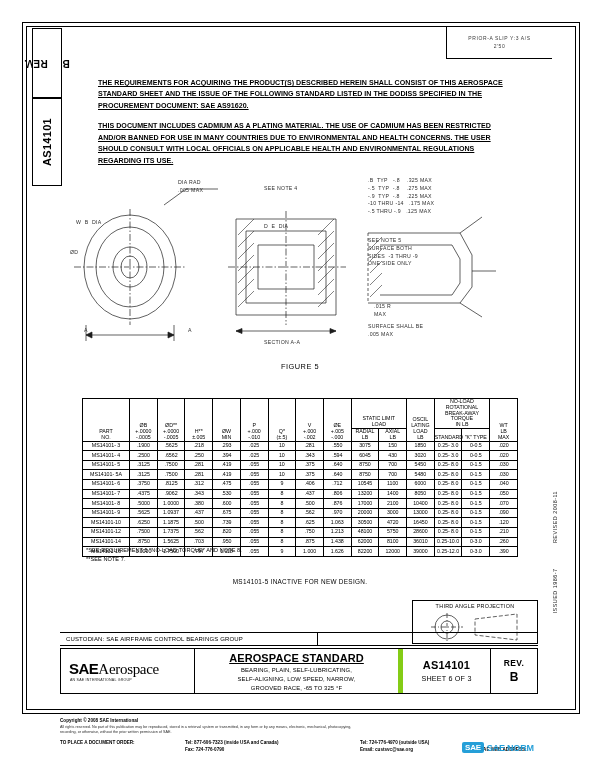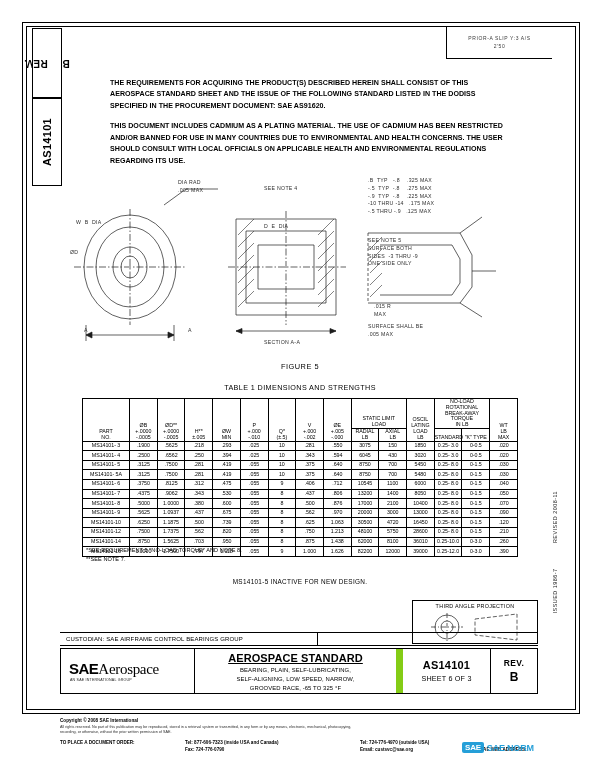--- a/index.html
+++ b/index.html
@@ -18,21 +18,21 @@
   #vtab-as span{font-size:11px;}
 
   
   .slipbox{position:absolute;left:446px;top:27px;width:106px;height:32px;border-left:1px solid #000;border-bottom:1px solid #000;box-sizing:border-box;
            display:flex;flex-direction:column;align-items:center;justify-content:center;}
   .slipbox div{font-size:5px;color:#3a3a3a;letter-spacing:.6px;line-height:1.5;}
 
   
   .notice-title{position:absolute;left:0;right:0;top:56px;text-align:center;font-size:8px;font-weight:bold;letter-spacing:.4px;}
   .notice-body{position:absolute;left:98px;top:78px;width:412px;font-size:7.1px;font-weight:bold;line-height:1.62;letter-spacing:.02px;}
-  .notice-body p{margin:0 0 9px 12px;}
+  .notice-body p{margin:0 0 9px 0;text-decoration:underline;}
 
   
   .drawing{position:absolute;left:68px;top:175px;width:470px;height:180px;}
   .dwg-svg{position:absolute;left:0;top:0;}
   .dnote{position:absolute;font-size:5.2px;color:#2f2f2f;line-height:1.5;letter-spacing:.3px;white-space:pre;}
 
   .fig-cap{position:absolute;left:0;right:0;top:362px;text-align:center;font-size:7.4px;letter-spacing:.5px;}
   .tbl-cap{position:absolute;left:0;right:0;top:383px;text-align:center;font-size:7.2px;letter-spacing:.4px;}
 
   
@@ -67,21 +67,21 @@
   .cust-cell{position:absolute;left:0;top:0;width:258px;height:12px;border-right:1px solid #000;box-sizing:border-box;
              display:flex;align-items:center;padding-left:6px;font-size:6px;letter-spacing:.15px;}
 
   
   .tblock{position:absolute;left:60px;top:648px;width:478px;height:46px;border:1px solid #000;box-sizing:border-box;display:flex;}
   .tb-logo{width:134px;border-right:1px solid #000;box-sizing:border-box;position:relative;}
   .logo-wrap{position:absolute;left:8px;top:11px;display:flex;align-items:baseline;}
   .logo-sae{font-weight:bold;font-size:15px;letter-spacing:-.5px;font-family:"Liberation Sans",sans-serif;}
   .logo-aero{font-size:15px;font-family:"Liberation Serif",serif;letter-spacing:-.3px;text-align:right;}
   .logo-tag{position:absolute;left:9px;top:29px;font-size:3.6px;letter-spacing:.2px;color:#222;}
-  .tb-title{width:208px;border-right:7px solid #84cc16;box-sizing:border-box;display:flex;flex-direction:column;align-items:center;padding-top:3px;}
+  .tb-title{width:208px;border-right:5px solid #84cc16;box-sizing:border-box;display:flex;flex-direction:column;align-items:center;padding-top:3px;}
   .tb-t1{font-size:11px;font-weight:bold;text-decoration:underline;letter-spacing:.1px;}
   .tb-sub{font-size:5.9px;text-align:center;line-height:1.55;margin-top:2px;letter-spacing:.1px;}
   .tb-num{width:88px;border-right:1px solid #000;box-sizing:border-box;display:flex;flex-direction:column;align-items:center;justify-content:center;}
   .tb-n1{font-size:11px;font-weight:bold;letter-spacing:.2px;}
   .tb-n2{font-size:7.2px;margin-top:3px;letter-spacing:.2px;}
   .tb-rev{flex:1;display:flex;flex-direction:column;align-items:center;justify-content:center;}
   .tb-r1{font-size:8.5px;font-weight:bold;letter-spacing:.3px;}
   .tb-r2{font-size:12px;font-weight:bold;margin-top:2px;}
 
   
@@ -207,21 +207,20 @@
       <div class="dnote" style="left: 306px; top: 128px;">.015 R
 MAX</div>
       <div class="dnote" style="left: 300px; top: 148px;">SURFACE SHALL BE
 .005 MAX</div>
       <div class="dnote" style="left: 196px; top: 164px;">SECTION A-A</div>
       <div class="dnote" style="left: 16px; top: 152px;">A</div>
       <div class="dnote" style="left: 120px; top: 152px;">A</div>
     </div>
 
   <div class="fig-cap">FIGURE 5</div>
-  <div class="tbl-cap">TABLE 1   DIMENSIONS AND STRENGTHS</div>
 
   <div class="tbl-wrap">
     <table class="dt">
       <thead>
         <tr>
           <th class="hd-tall col-part" rowspan="2">
             <div>PART</div>
             <div>NO.</div>
           </th>
           <th class="hd-tall" rowspan="2">

